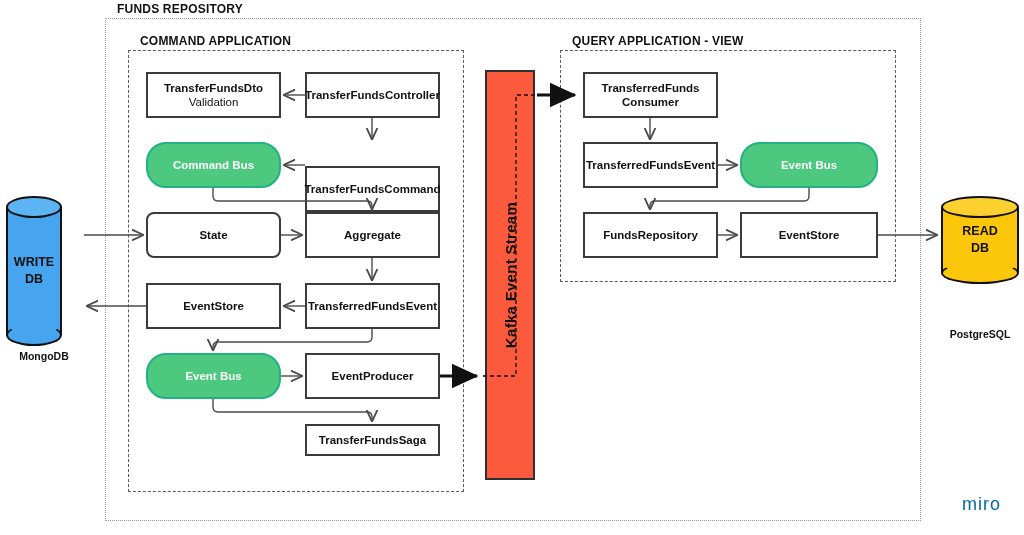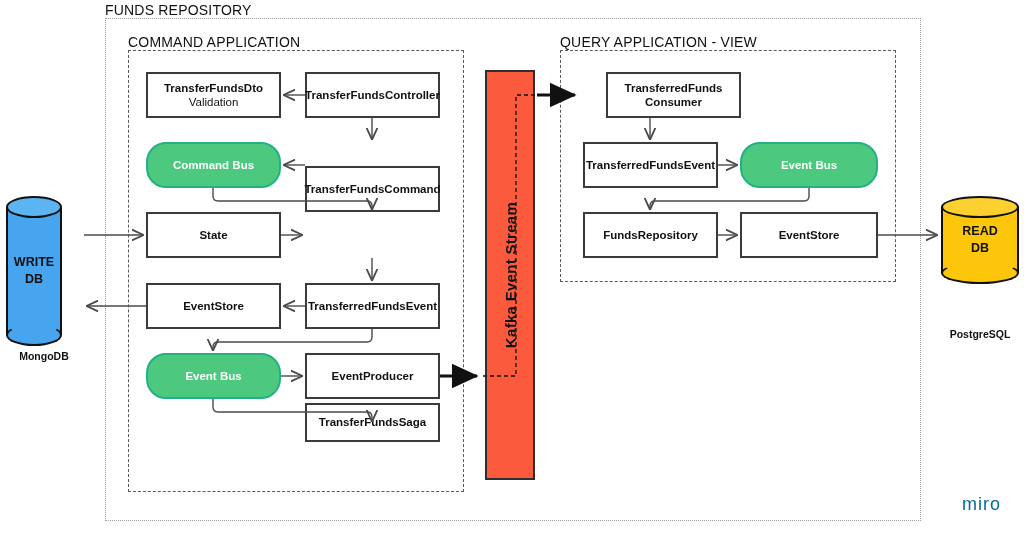--- a/index.html
+++ b/index.html
@@ -11,22 +11,23 @@
   
   .group-outer{
     border:1.5px dotted #9a9a9a;
     background:transparent;
   }
   .group-inner{
     border:1.5px dashed #5a5a5a;
     background:transparent;
   }
   .group-title{
-    font-size:14px;font-weight:normal;color:#111;letter-spacing:.2px;
+    font-size:12px;font-weight:bold;color:#111;letter-spacing:.2px;
     white-space:nowrap;
+    margin-left:12px;
   }
 
   
   .node{
     border:2px solid #3b3b3b;
     background:#ffffff;
     display:flex;flex-direction:column;align-items:center;justify-content:center;
     text-align:center;line-height:1.25;
   }
   .node .t1{font-size:11.5px;font-weight:bold;color:#111;}
@@ -139,46 +140,49 @@
   </div>
 
   <div class="abs node green" style="left:146px;top:142px;width:135px;height:46px;">
     <div class="t1">Command Bus</div>
   </div>
 
   <div class="abs node" style="left:305px;top:142px;width:135px;height:46px;margin-top:24px;">
     <div class="t1">TransferFundsCommand</div>
   </div>
 
-  <div class="abs node" style="left:146px;top:212px;width:135px;height:46px;">
+  <div class="abs node" style="left:146px;top:212px;width:135px;height:46px;border-radius:8px;">
     <div class="t1">State</div>
   </div>
 
+  <div class="abs node" style="left:305px;top:212px;width:135px;height:46px;">
+    <div class="t1">Aggregate</div>
+  </div>
 
   <div class="abs node" style="left:146px;top:283px;width:135px;height:46px;">
     <div class="t1">EventStore</div>
   </div>
 
   <div class="abs node" style="left:305px;top:283px;width:135px;height:46px;">
     <div class="t1">TransferredFundsEvent</div>
   </div>
 
   <div class="abs node green" style="left:146px;top:353px;width:135px;height:46px;">
     <div class="t1">Event Bus</div>
   </div>
 
   <div class="abs node" style="left:305px;top:353px;width:135px;height:46px;">
     <div class="t1">EventProducer</div>
   </div>
 
-  <div class="abs node" style="left:305px;top:403px;width:135px;height:39px;">
+  <div class="abs node" style="left:305px;top:424px;width:135px;height:32px;">
     <div class="t1">TransferFundsSaga</div>
   </div>
 
-  <div class="abs node" style="left:583px;top:72px;width:135px;height:46px;margin-left:23px;">
+  <div class="abs node" style="left:583px;top:72px;width:135px;height:46px;">
     <div class="t1">TransferredFunds</div>
     <div class="t1">Consumer</div>
   </div>
 
   <div class="abs node" style="left:583px;top:142px;width:135px;height:46px;">
     <div class="t1">TransferredFundsEvent</div>
   </div>
 
   <div class="abs node green" style="left:740px;top:142px;width:138px;height:46px;">
     <div class="t1">Event Bus</div>

